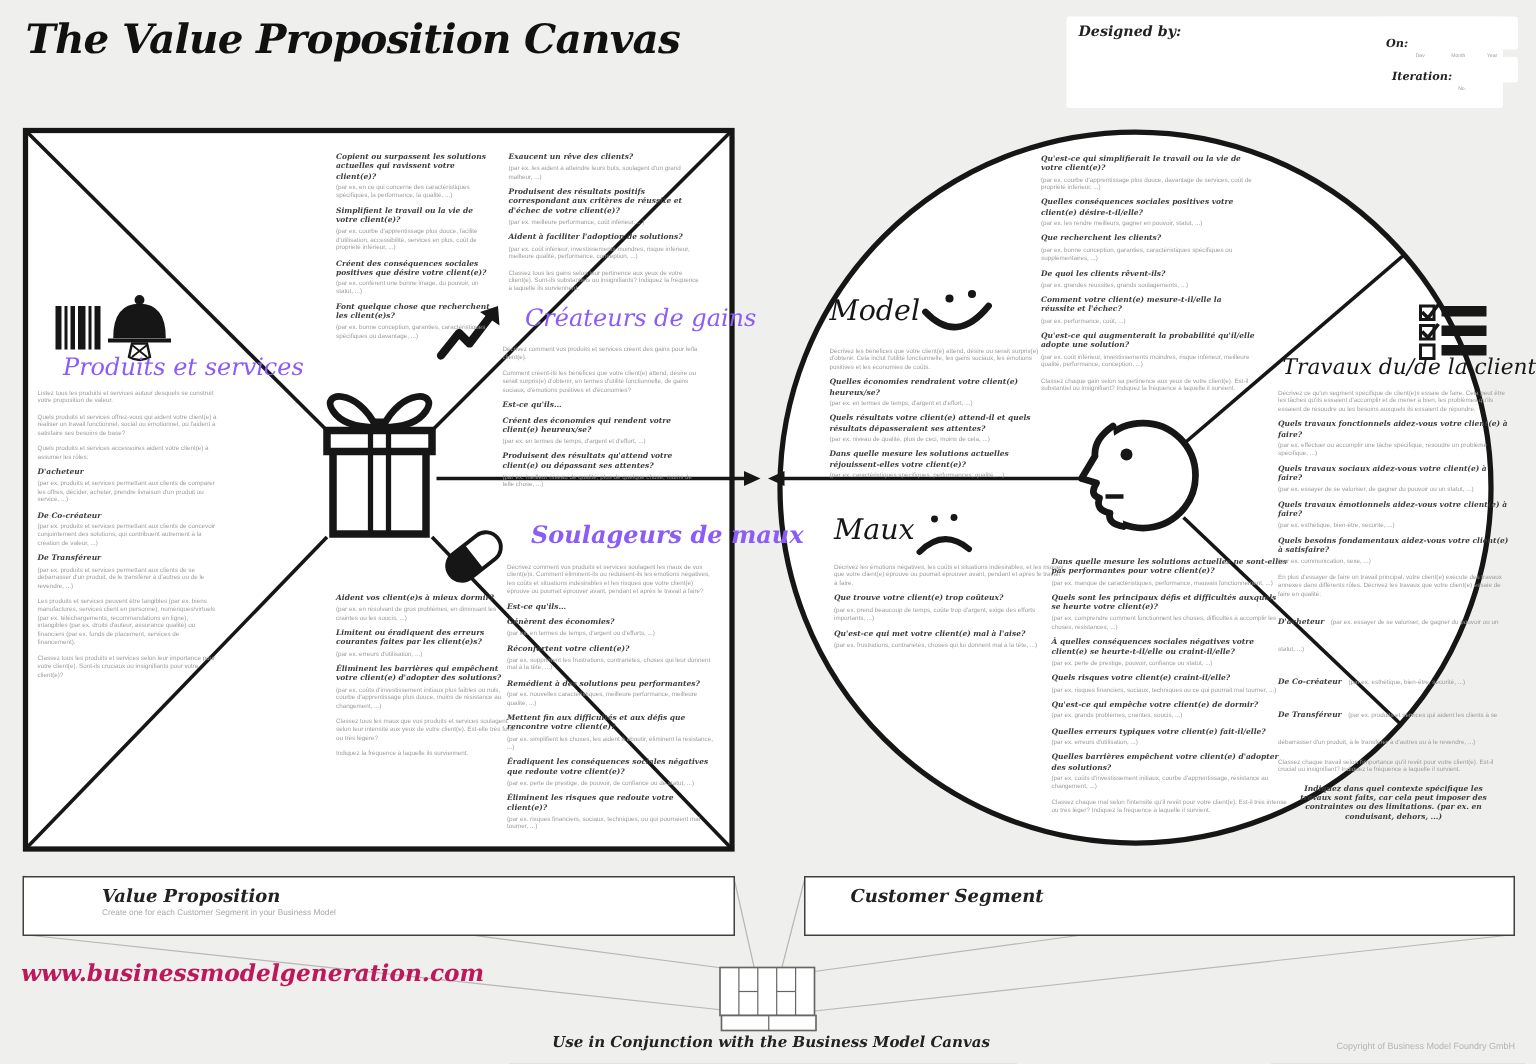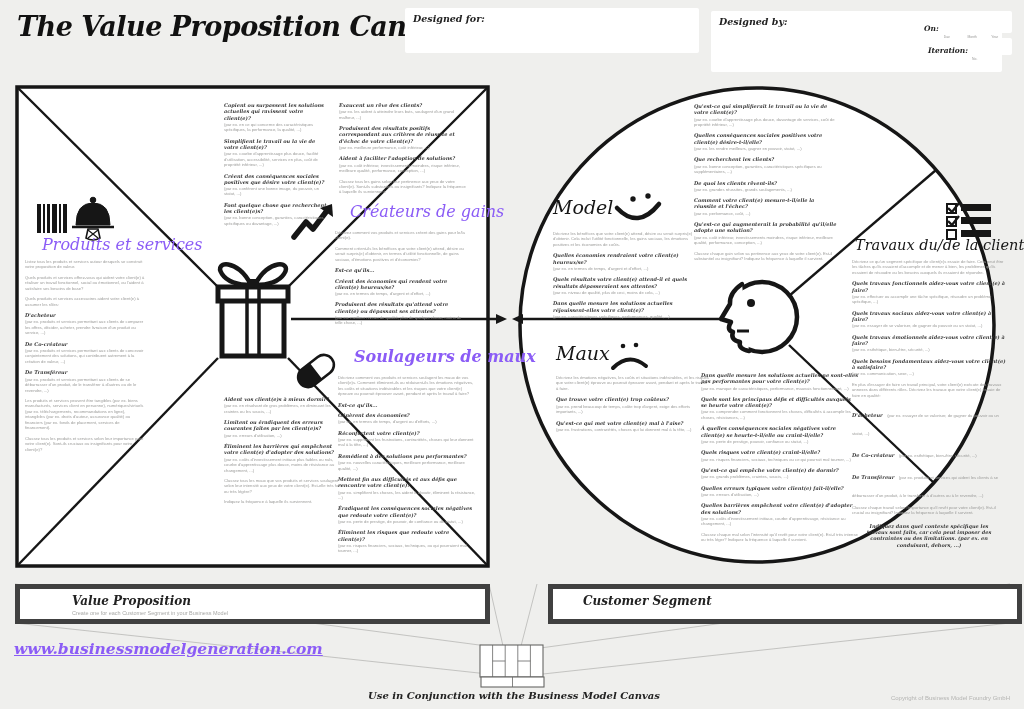--- a/index.html
+++ b/index.html
@@ -25,24 +25,24 @@
   .q{font:italic 700 5px/1.25 "DejaVu Serif",serif;color:#3c3c3c;display:block;margin:0 0 1px 0;}
   .ex{font:4.2px/1.3 "Liberation Sans",sans-serif;color:#9b9b99;display:block;margin:0 0 5px 0;}
   .desc{font:4.2px/1.3 "Liberation Sans",sans-serif;color:#9b9b99;margin:0 0 5px 0;}
   .lead{font:italic 700 5px/1.25 "DejaVu Serif",serif;color:#3c3c3c;margin:2px 0 4px 0;}
   .qi{margin-bottom:1px;}
   .inline-roles .q,.inline-roles .ex{display:inline;}
   .role-block{margin-bottom:4px;}
   .center{text-align:center;}
 
   
-  .band{position:absolute;background:#fff;border:5px solid #404040;box-sizing:border-box;}
+  .band{position:absolute;background:#fff;border:1px solid #404040;box-sizing:border-box;}
   .band-label{font:italic 700 12px/1 "DejaVu Serif",serif;color:#222;}
   .band-sub{font:5.5px/1.4 "Liberation Sans",sans-serif;color:#a8a8a6;margin-top:3px;}
-  .website{font:italic 700 15.5px/1 "DejaVu Serif",serif;color:#8b5cf6;text-decoration:underline;}
+  .website{font:italic 700 15.5px/1 "DejaVu Serif",serif;color:#be185d;}
   .usage{font:italic 700 10px/1 "DejaVu Serif",serif;color:#222;text-align:center;}
   .copyright{font:6px/1.2 "Liberation Sans",sans-serif;color:#b4b4b2;text-align:right;}
 </style>
 </head>
 <body>
 
 <div id="canvas">
 
   <svg class="overlay" viewBox="0 0 1024 709">
 
@@ -152,23 +152,20 @@
       <line x1="530.4" y1="645" x2="530.4" y2="677" stroke-width="0.8"></line>
       <line x1="492.6" y1="661" x2="505.2" y2="661" stroke-width="0.8"></line>
       <line x1="517.8" y1="661" x2="530.4" y2="661" stroke-width="0.8"></line>
       <rect x="481" y="677" width="63" height="10"></rect>
       <line x1="512.5" y1="677" x2="512.5" y2="687" stroke-width="0.8"></line>
     </g>
   </svg>
 
   <div class="abs page-title" style="left:17px;top:13px;">The Value Proposition Canvas</div>
 
-  <div class="hbox" style="left:405px;top:8px;width:294px;height:45px;">
-    <div class="hlabel">Designed for:</div>
-  </div>
 
   <div class="hbox" style="left:711px;top:11px;width:291px;height:61px;">
     <div class="hlabel">Designed by:</div>
   </div>
 
   <div class="hbox minibox" style="left:918px;top:11px;width:94px;height:22px;">
     <div class="hlabel">On:</div>
     <div style="display:flex;flex:1;">
 
     <div class="cell">
@@ -491,21 +488,21 @@
       <div class="role-block"><span class="q">De Transféreur</span> <span class="ex">(par ex. produits et services qui aident les clients à se débarrasser d'un produit, à le transférer à d'autres ou à le revendre, ...)</span></div>
     </div>
     <div class="desc">Classez chaque travail selon l'importance qu'il revêt pour votre client(e). Est-il crucial ou insignifiant? Indiquez la fréquence à laquelle il survient.</div>
     <div class="q center" style="padding:2px 14px 0 14px;">Indiquez dans quel contexte spécifique les travaux sont faits, car cela peut imposer des contraintes ou des limitations. (par ex. en conduisant, dehors, ...)</div>
   </div>
 
   <div class="band" style="left:15px;top:584px;width:475px;height:40px;padding:6px 0 0 52px;">
     <div class="band-label">Value Proposition</div>
     <div class="band-sub">Create one for each Customer Segment in your Business Model</div>
   </div>
-  <div class="band" style="left:548px;top:584px;width:474px;height:40px;padding:6px 0 0 30px;">
+  <div class="band" style="left:536px;top:584px;width:474px;height:40px;padding:6px 0 0 30px;">
     <div class="band-label">Customer Segment</div>
   </div>
 
   <div class="abs website" style="left:14px;top:641px;">www.businessmodelgeneration.com</div>
   <div class="abs usage center" style="left:330px;top:691px;width:368px;">Use in Conjunction with the Business Model Canvas</div>
   <div class="abs copyright" style="left:878px;top:695px;width:132px;">Copyright of Business Model Foundry GmbH</div>
 
 </div>
 
 </body></html>

